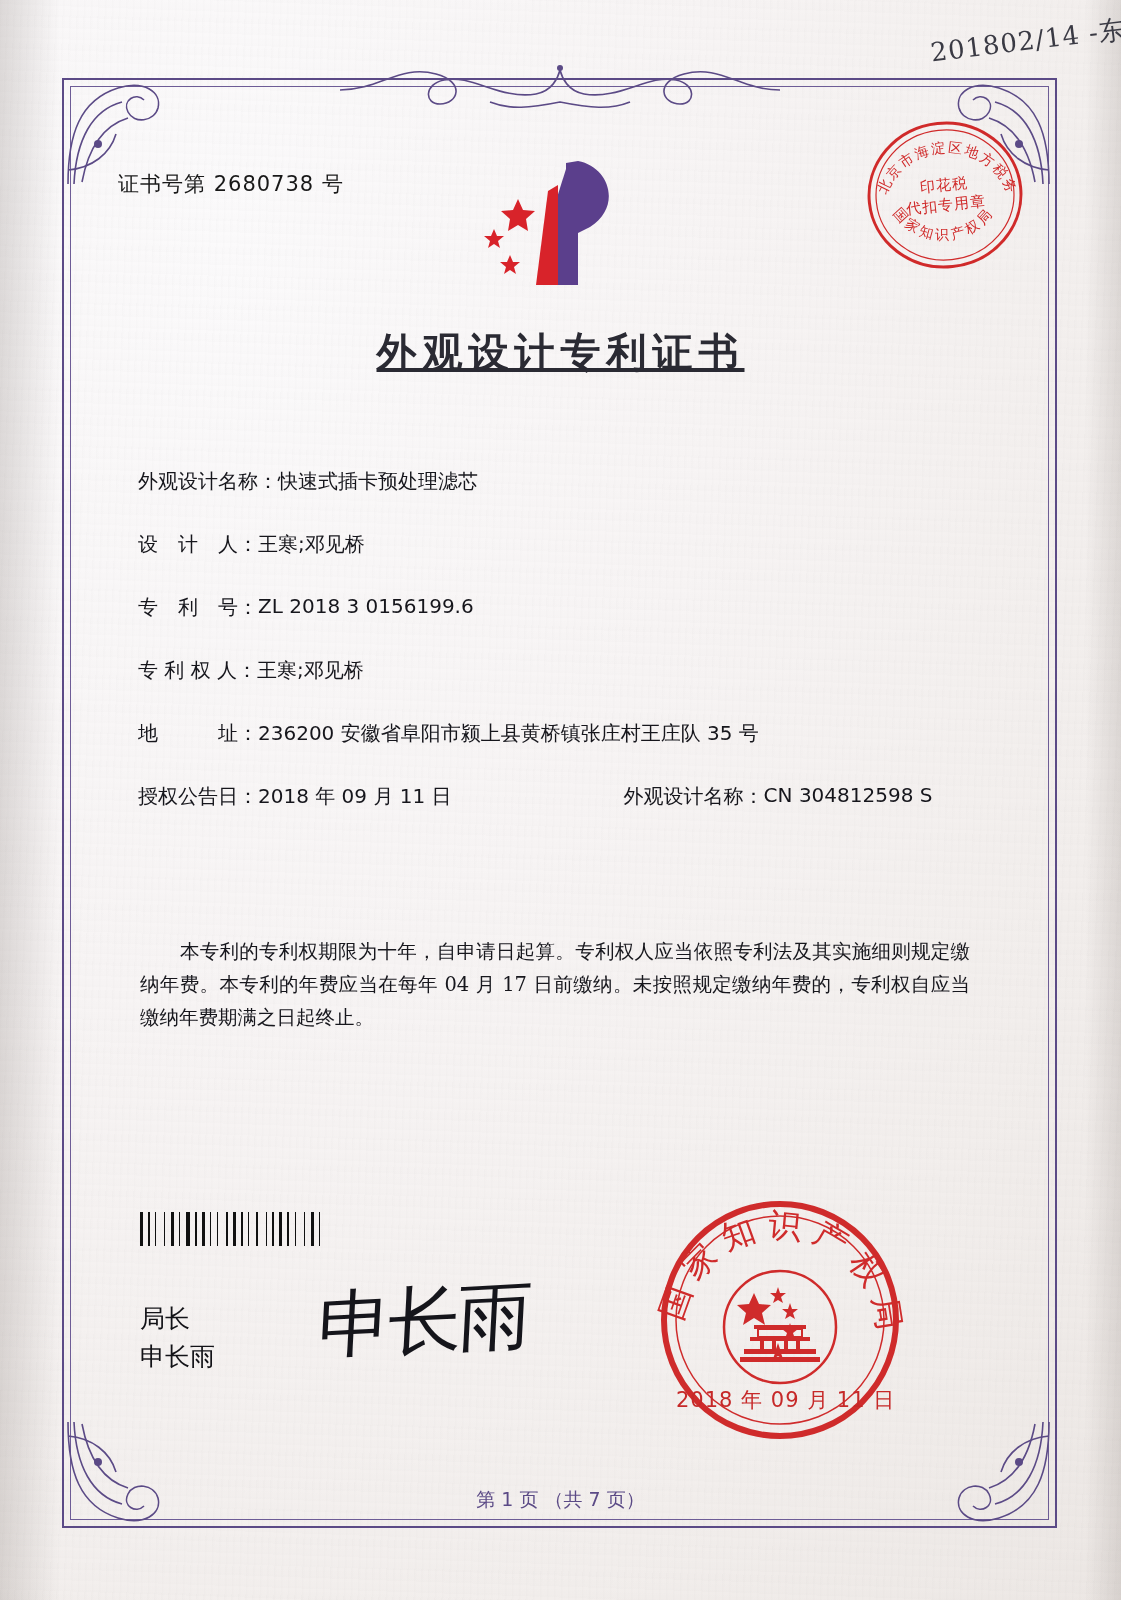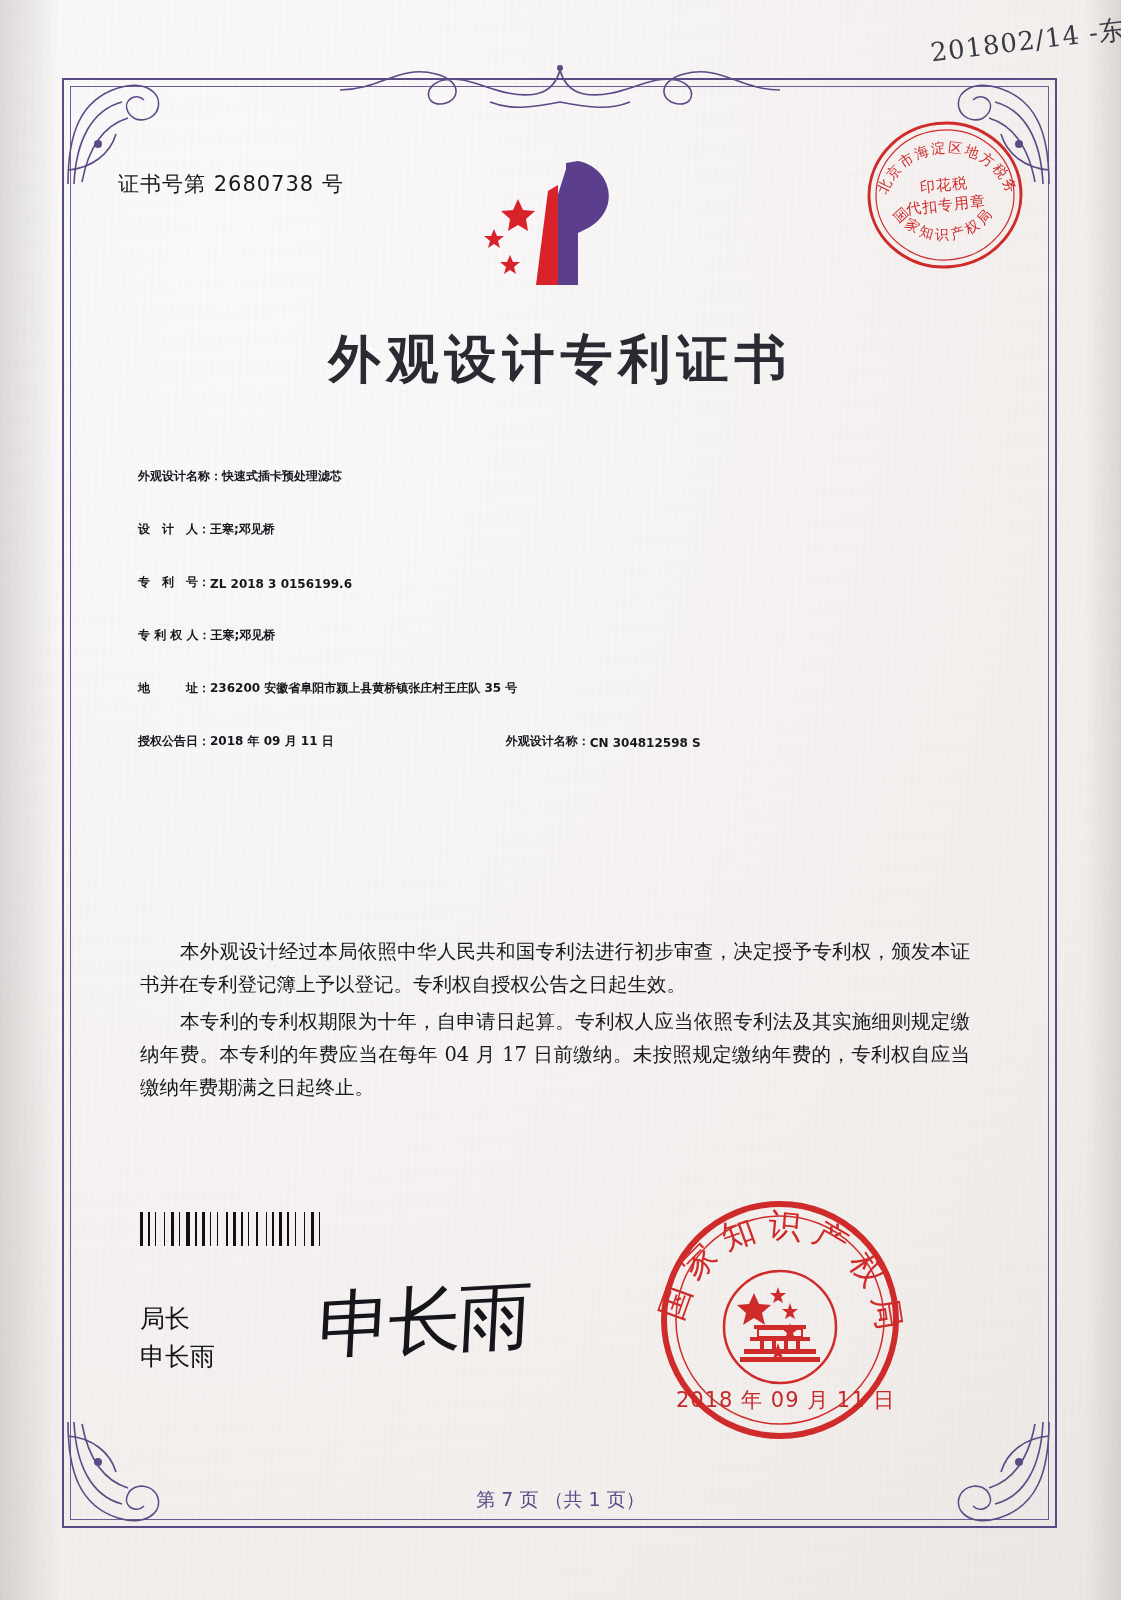--- a/index.html
+++ b/index.html
@@ -91,25 +91,26 @@
     letter-spacing: 1px;
     color: #181818;
     font-family: "DejaVu Sans", sans-serif;
   }
 
   .title {
     position: absolute;
     left: 0; right: 0;
     top: 325px;
     text-align: center;
-    font-size: 52px;
+    font-size: 40px;
     letter-spacing: 6px;
     font-weight: bold;
     color: #2a2a33;
     font-family: "DejaVu Serif", serif;
+    text-decoration: underline;
   }
 
   
   .stamp-tax {
     position: absolute;
     left: 862px; top: 112px;
     width: 166px; height: 166px;
   }
   .stamp-tax svg { display:block; }
 
@@ -126,25 +127,24 @@
   }
 
   
   .fields {
     position: absolute;
     left: 138px; top: 468px;
     width: 830px;
   }
   .field-row {
     display: flex;
-    align-items: flex-end;
+    align-items: flex-start;
     margin-bottom: 36px;
-    font-size: 12px;
+    font-size: 20px;
     color: #16161c;
-    font-weight: bold;
   }
   .field-label {
     white-space: pre;
     font-family: "DejaVu Sans", sans-serif;
   }
   .field-value {
     font-family: "DejaVu Sans", sans-serif;
   }
   .field-row.two-col {
     justify-content: flex-start;
@@ -348,21 +348,20 @@
     <div class="field-row two-col">
       <span class="field-label">授权公告日：</span>
       <span class="field-value">2018 年 09 月 11 日</span>
       <span class="col-gap"></span>
       <span class="field-label">外观设计名称：</span>
       <span class="field-value">CN 304812598 S</span>
     </div>
   </div>
 
   <div class="paragraphs">
-    <p>本外观设计经过本局依照中华人民共和国专利法进行初步审查，决定授予专利权，颁发本证书并在专利登记簿上予以登记。专利权自授权公告之日起生效。</p>
     <p>本专利的专利权期限为十年，自申请日起算。专利权人应当依照专利法及其实施细则规定缴纳年费。本专利的年费应当在每年 04 月 17 日前缴纳。未按照规定缴纳年费的，专利权自应当缴纳年费期满之日起终止。</p>
   </div>
 
   <div class="barcode" id="barcode">
       <i style="width: 3px;"></i>
       <i style="width: 1px; background: transparent;"></i>
       <i style="width: 2px;"></i>
       <i style="width: 1px; background: transparent;"></i>
       <i style="width: 1px;"></i>
       <i style="width: 4px; background: transparent;"></i>
@@ -443,15 +442,15 @@
           <rect x="4" y="14" width="4" height="10"></rect>
           <rect x="16" y="14" width="4" height="10"></rect>
           <rect x="-22" y="2" width="44" height="8" fill="none" stroke="#cf2b2b" stroke-width="2"></rect>
           <rect x="-40" y="30" width="80" height="5"></rect>
         </g>
       </g>
     </svg>
   </div>
   <div class="seal-date">2018 年 09 月 11 日</div>
 
-  <div class="page-footer">第 7 页 （共 1 页）</div>
+  <div class="page-footer">第 1 页 （共 7 页）</div>
 
 </div>
 
 </body></html>

